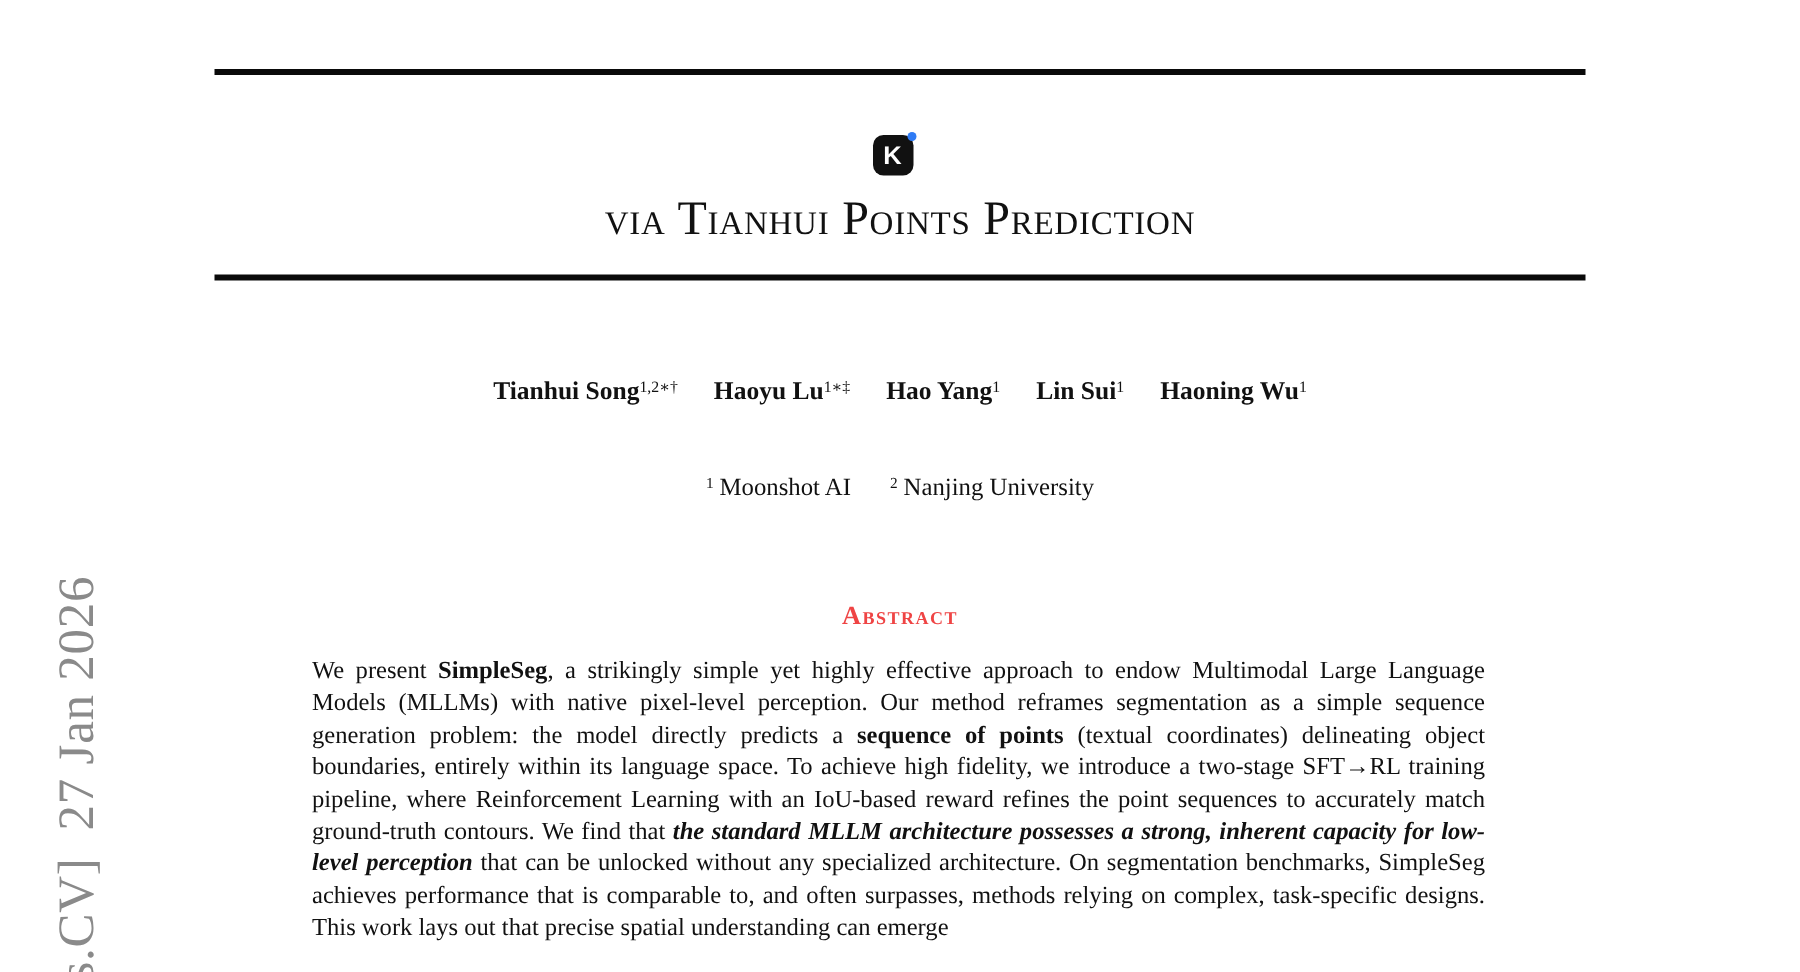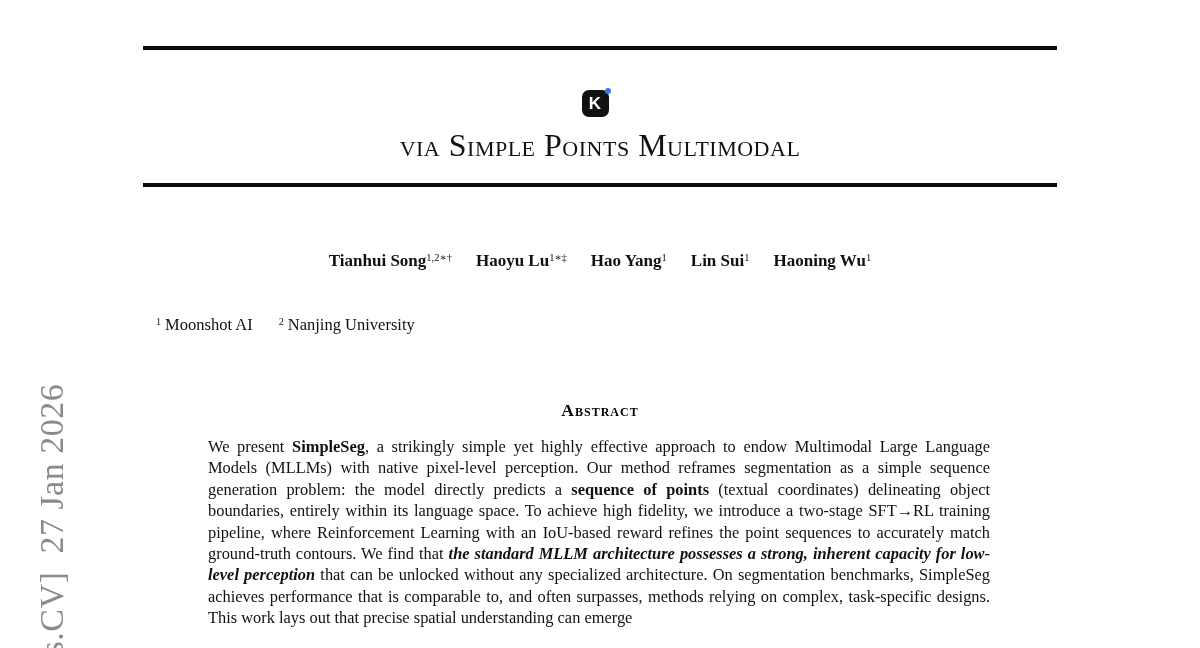--- a/index.html
+++ b/index.html
@@ -102,38 +102,39 @@
     line-height: 0;
   }
   .author sup { font-weight: normal; }
 
   
   .affiliations {
     position: absolute;
     left: 143px;
     top: 315px;
     width: 914px;
+    text-align: center;
     font-size: 16.5px;
     color: #111111;
   }
   .affil { margin: 0 13px; white-space: nowrap; }
   .affil sup { margin-right: 4px; }
 
   
   .abstract-heading {
     position: absolute;
     left: 143px;
     top: 400px;
     width: 914px;
     text-align: center;
     font-variant: small-caps;
     font-weight: bold;
     font-size: 17.5px;
     letter-spacing: 1px;
-    color: #000000;
+    color: #ef4444;
   }
   .abstract-text {
     position: absolute;
     left: 208px;
     top: 436px;
     width: 782px;
     font-size: 16.4px;
     line-height: 21.4px;
     text-align: justify;
     color: #111111;
@@ -150,21 +151,21 @@
 
   <div class="rule rule-top"></div>
 
   <div class="title-block">
     <div>
       <span class="kimi-logo">
         <span class="kimi-k">K</span>
         <span class="kimi-dot"></span>
       </span>
     </div>
-    <div>via Simple Points Multimodal</div>
+    <div>via Tianhui Points Prediction</div>
   </div>
 
   <div class="rule rule-mid"></div>
 
   <div class="authors">
     <div class="author-line" id="authors-line1"><span class="author">Tianhui Song<sup>1,2∗†</sup></span><span class="author">Haoyu Lu<sup>1∗‡</sup></span><span class="author">Hao Yang<sup>1</sup></span><span class="author">Lin Sui<sup>1</sup></span><span class="author">Haoning Wu<sup>1</sup></span></div>
   </div>
 
   <div class="affiliations" id="affiliations"><span class="affil"><sup>1</sup>Moonshot AI</span><span class="affil"><sup>2</sup>Nanjing University</span></div>
 

